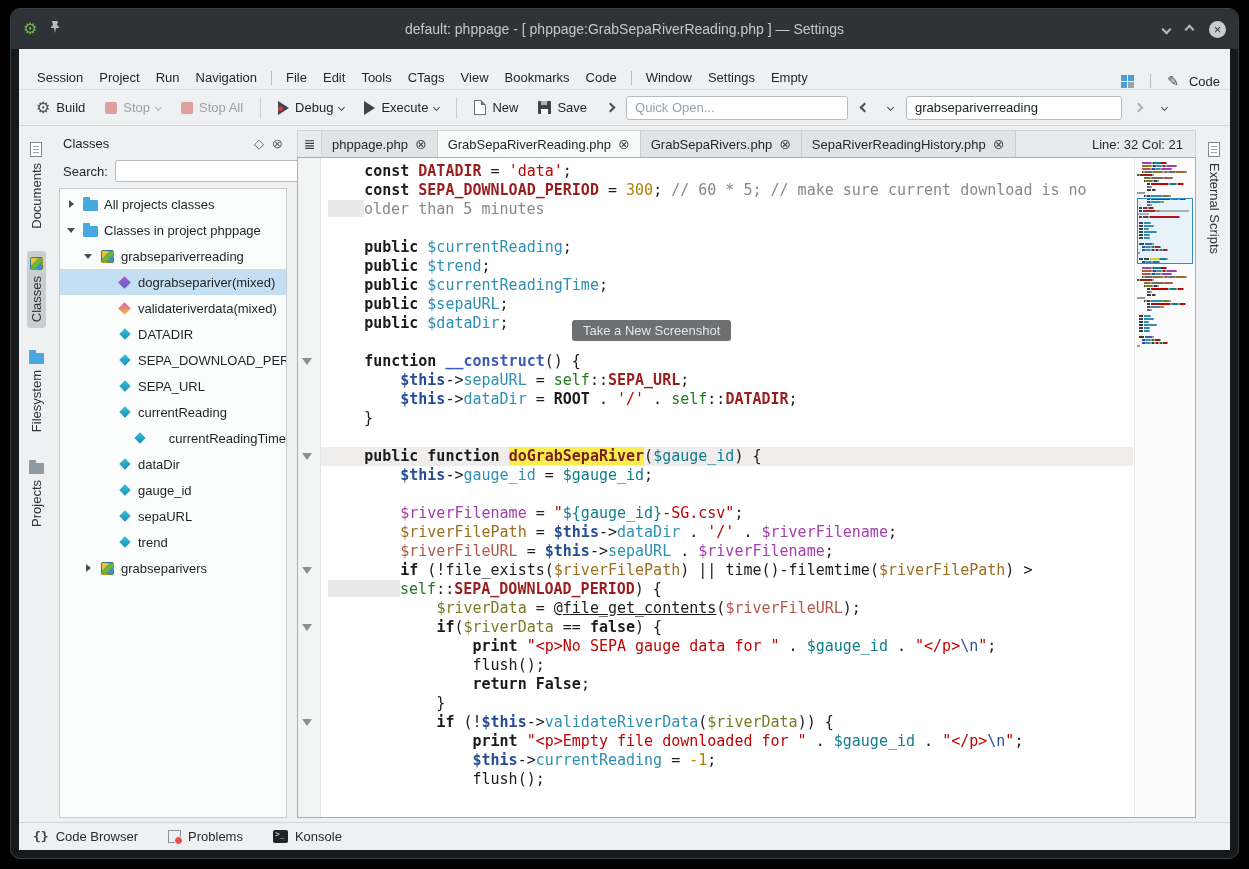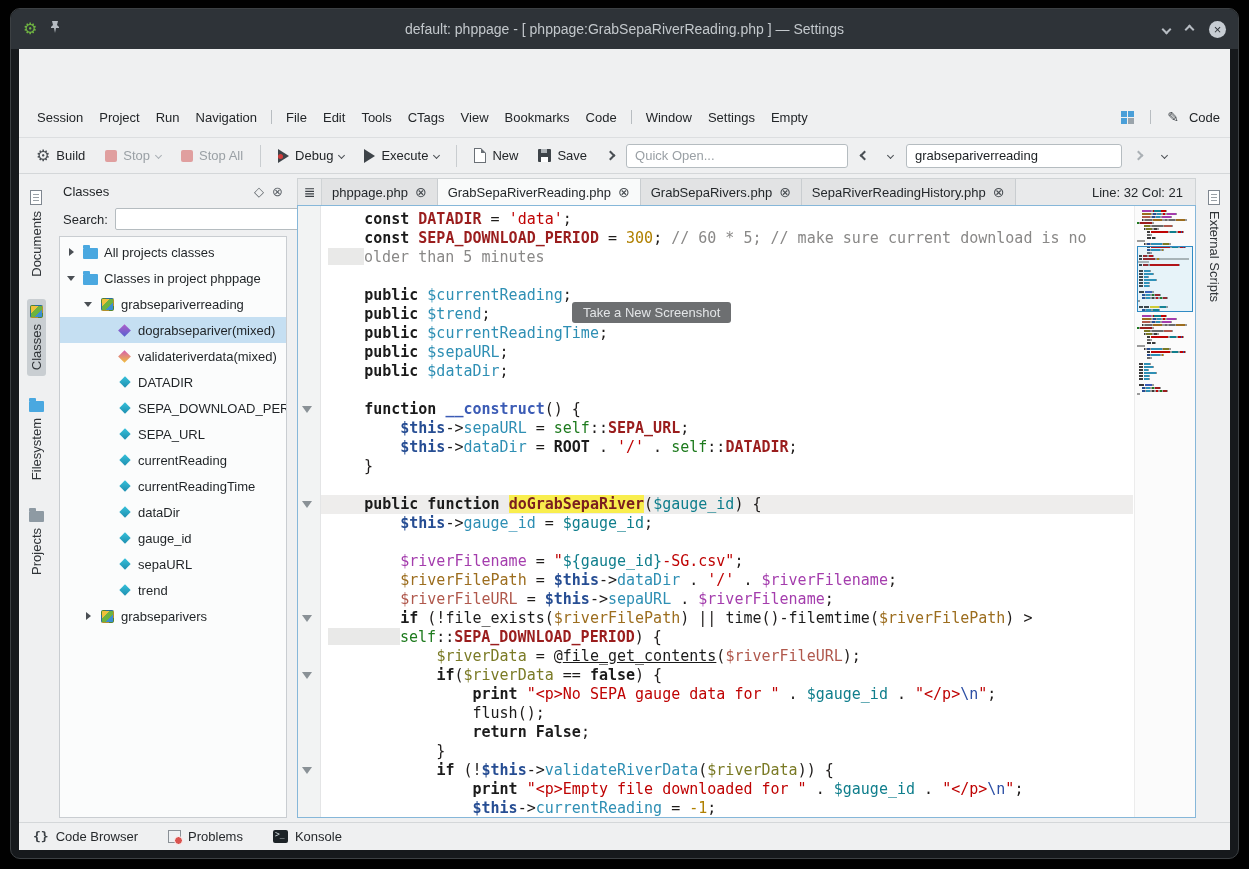--- a/index.html
+++ b/index.html
@@ -21,21 +21,21 @@
   .chev.sm { width:5px; height:5px; border-width:1.5px; }
   .chev.light { border-color:#b6bcc2; }
   .chev.dis { border-color:#aab0b5; }
   .tb-close { width:17px; height:17px; border-radius:50%; background:#c7cdd3; color:#2b3035;
               display:flex; align-items:center; justify-content:center; font-size:13px; line-height:1; }
 
   .chrome { position:absolute; left:8px; right:8px; top:40px; bottom:8px; background:#eff0f1;
             display:flex; flex-direction:column; }
 
   
-  .menubar { height:41px; display:flex; align-items:center; padding:0 10px; border-bottom:1px solid #dcdee0;margin-top:48px; }
+  .menubar { height:41px; display:flex; align-items:flex-end; padding:0 10px; border-bottom:1px solid #dcdee0; }
   .menu-items { display:flex; align-items:center; }
   .menu-item { font-size:13px; color:#232629; padding:4px 8px; border-radius:2px; }
   .menu-sep { width:1px; height:14px; background:#b8bdc1; margin:0 6px; }
   .menu-right { margin-left:auto; display:flex; align-items:center; gap:10px; }
   .grid-icon { width:13px; height:13px; display:grid; grid-template-columns:6px 6px; grid-gap:1px; }
   .grid-icon i { display:block; width:6px; height:6px; background:#4a9fd8; }
   .grid-icon i:nth-child(4){ background:#9aa4ab; }
   .pencil { font-size:14px; color:#3b4045; }
   .code-area-label { font-size:13px; color:#232629; }
 
@@ -150,21 +150,21 @@
   
   .statusbar { height:28px; display:flex; align-items:center; gap:30px; padding:0 14px; border-top:1px solid #d4d7d9; }
   .sb-item { display:flex; align-items:center; gap:7px; font-size:13px; color:#26292c; }
   .icon-braces { font-weight:bold; color:#3b4045; font-size:13px; font-family:"DejaVu Sans Mono", monospace; }
   .icon-problems { width:13px; height:13px; background:#eef1f3; border:1px solid #8a9096; position:relative; }
   .icon-problems:after { content:''; position:absolute; right:-3px; bottom:-3px; width:7px; height:7px; border-radius:50%; background:#d9534f; border:1px solid #fff; }
   .icon-konsole { width:15px; height:13px; background:#1d2327; border-radius:2px; position:relative; }
   .icon-konsole:after { content:'>_'; position:absolute; left:2px; top:0px; color:#cfd8dc; font-size:8px; font-family:"DejaVu Sans Mono", monospace; }
 
   
-  .tooltip { position:absolute; left:572px; top:302px; background:rgba(72,75,78,.80); color:#e3e5e7;
+  .tooltip { position:absolute; left:572px; top:320px; background:rgba(72,75,78,.80); color:#e3e5e7;
              font-size:13px; padding:3px 11px; border-radius:3px; z-index:60; pointer-events:none; }
 </style>
 </head>
 <body>
 
 <div class="screen">
   <div class="window">
 
     <div class="titlebar">
       <div class="tb-left">
@@ -366,21 +366,21 @@
                 </span>
                 <span class="tree-label">SEPA_URL</span>
               </div>
               <div class="tree-row" style="padding-left: 40px;">
                 <span class="exp none"></span>
                 <span class="tree-icon">
                   <span class="icon-field"></span>
                 </span>
                 <span class="tree-label">currentReading</span>
               </div>
-              <div class="tree-row" style="padding-left: 40px;">
+              <div class="tree-row" style="padding-left: 40px; justify-content: space-between;">
                 <span class="exp none"></span>
                 <span class="tree-icon">
                   <span class="icon-field"></span>
                 </span>
                 <span class="tree-label">currentReadingTime</span>
               </div>
               <div class="tree-row" style="padding-left: 40px;">
                 <span class="exp none"></span>
                 <span class="tree-icon">
                   <span class="icon-field"></span>

